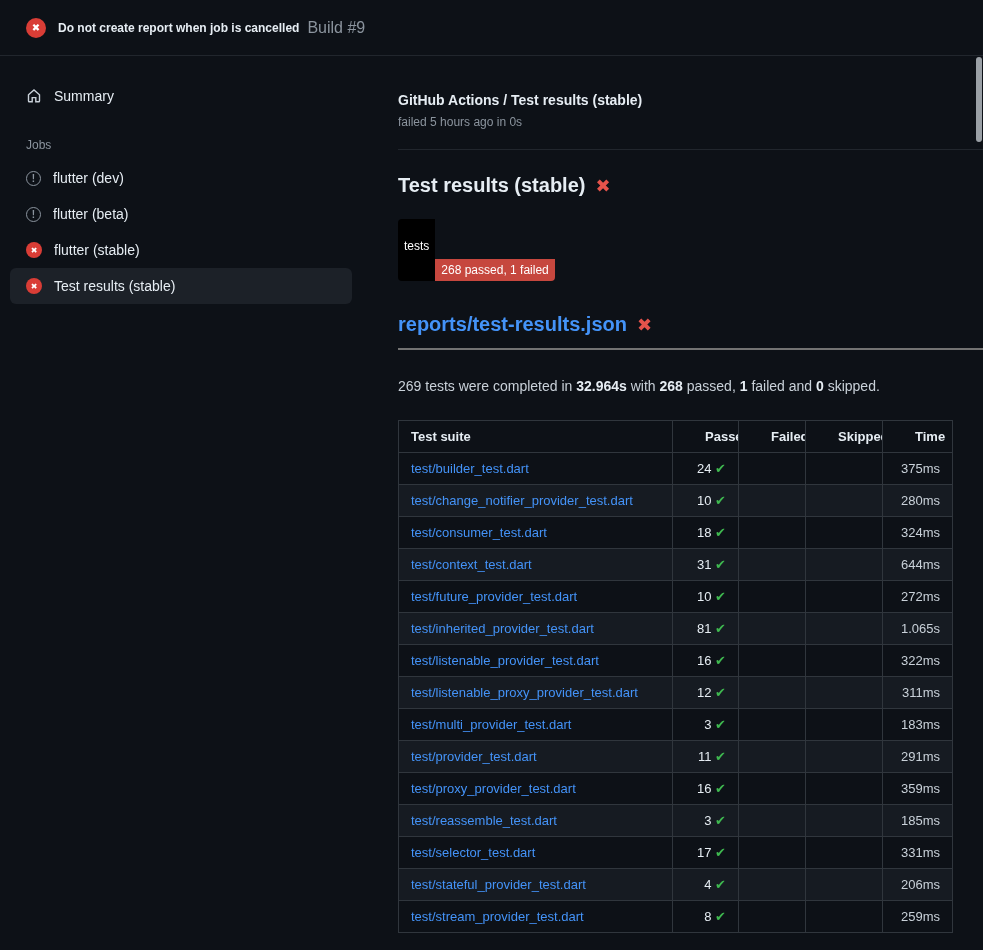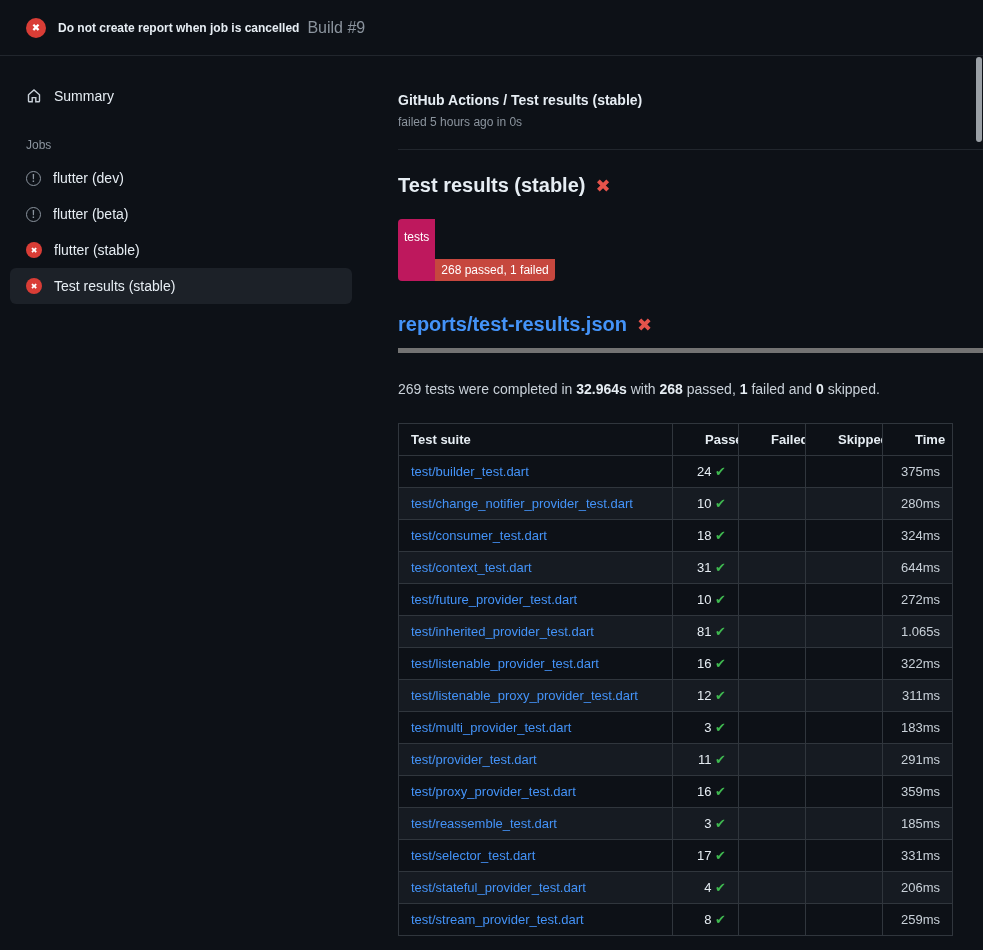--- a/index.html
+++ b/index.html
@@ -50,23 +50,23 @@
   .divider { height:1px; background:#21262d; margin-top:20px; }
   .section-title {
     font-size:20px; font-weight:700; margin-top:24px;
     display:flex; align-items:center; gap:10px;
   }
   .x-mark { color:#e5534b; font-weight:700; font-size:18px; line-height:1; }
   .badge {
     display:inline-flex; margin-top:22px; font-size:12px;
     border-radius:4px; overflow:hidden; line-height:1;
   }
-  .badge-label { background:#be185d; color:#fff; padding:12px 6px; }
+  .badge-label { background:#000000; color:#fff; padding:21px 6px; }
   .badge-value { background:#c6473e; color:#fff; padding:5px 6px;margin-top:40px; }
-  .report-heading-wrap { border-bottom:5px solid #737373; padding-bottom:12px; margin-top:32px; }
+  .report-heading-wrap { border-bottom:2px solid #737373; padding-bottom:12px; margin-top:32px; }
   .report-heading {
     font-size:20px; font-weight:700; color:#4493f8;
     display:flex; align-items:center; gap:10px; text-decoration:none; width:max-content;
   }
   .summary-line { font-size:14px; color:#c9d1d9; margin-top:28px; }
   .summary-line b { color:#e6edf3; }
   
   table.results {
     border-collapse:collapse; table-layout:fixed; width:554px;
     margin-top:26px; font-size:13px;

